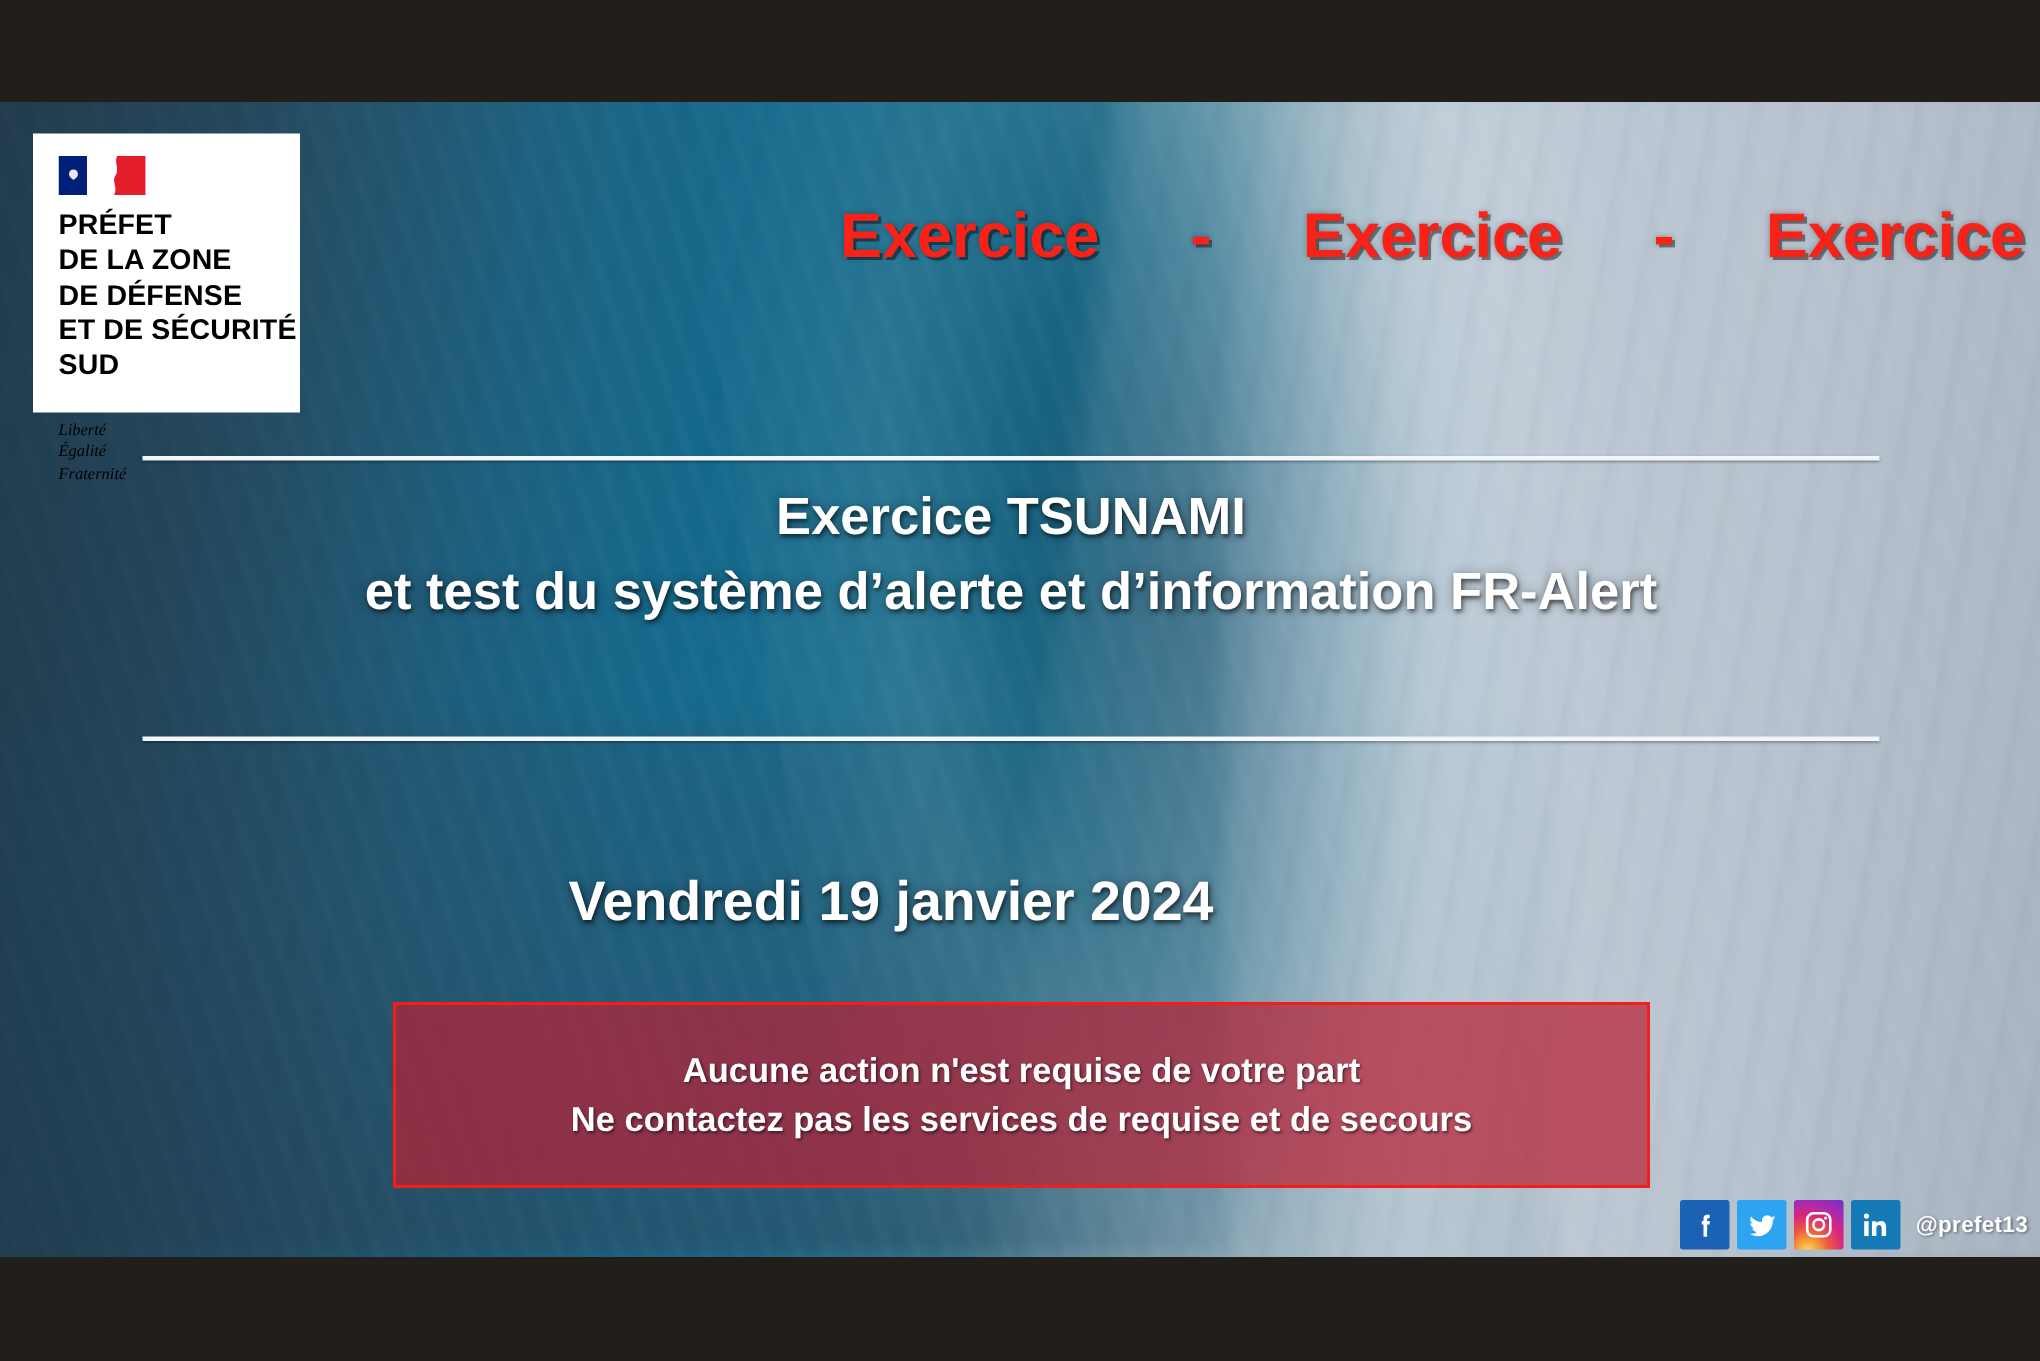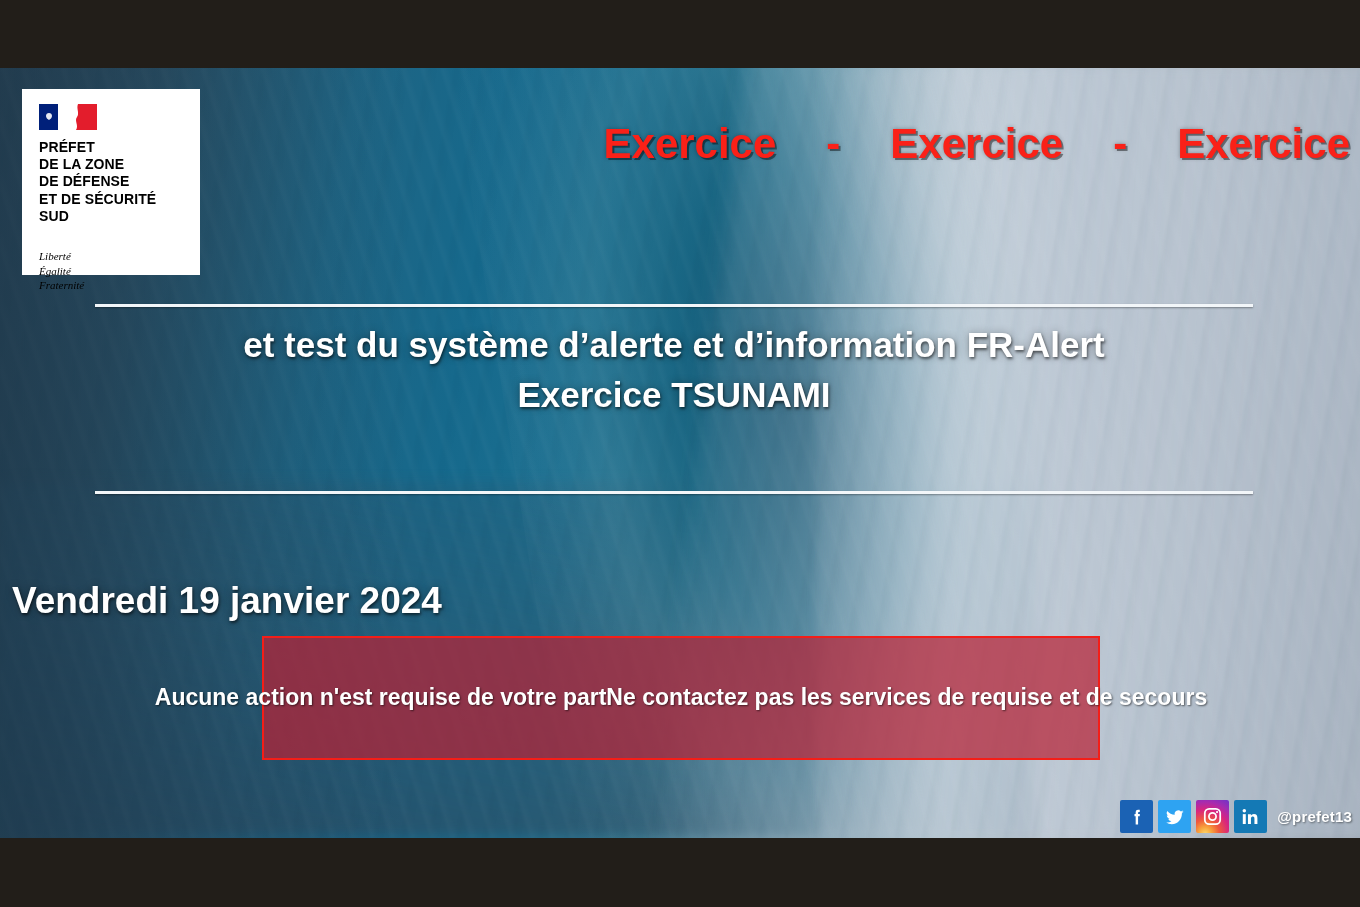--- a/index.html
+++ b/index.html
@@ -164,47 +164,47 @@
   }
   .flag {
     width: 58px;
     height: 26px;
     display: block;
     margin-bottom: 9px;
   }
   .logo-title {
     font-family: "Liberation Sans", sans-serif;
     font-weight: bold;
-    font-size: 14px;
+    font-size: 19px;
     line-height: 1.23;
     letter-spacing: 0.1px;
     color: #000000;
     white-space: pre-line;
     margin: 0;
   }
   .logo-devise {
     font-family: "Liberation Serif", serif;
     font-style: italic;
     font-size: 11px;
     line-height: 1.32;
     color: #000000;
     margin-top: 24px;
     white-space: pre-line;
   }
 
   
   .exercice-banner {
     position: absolute;
     left: 560px;
-    top: 55px;
+    top: 68px;
     width: 790px;
     display: flex;
     align-items: center;
-    justify-content: flex-end;
-    gap: 16px;
+    justify-content: space-between;
+    gap: 0;
     z-index: 14;
   }
   .exercice-word,
   .exercice-dash {
     font-family: "Liberation Sans", sans-serif;
     font-weight: bold;
     font-size: 42px;
     line-height: 1;
     color: #fa2118;
     text-shadow:
@@ -245,45 +245,46 @@
     line-height: 1.42;
     text-shadow:
       1px 2px 3px rgba(0,0,0,0.55),
       0 0 8px rgba(0,0,0,0.30);
     white-space: nowrap;
   }
 
   
   .date-line {
     position: absolute;
-    left: 12px;
+    left: 0;
     top: 512px;
     width: 1188px;
+    text-align: center;
     font-family: "Liberation Sans", sans-serif;
     font-weight: bold;
     font-size: 37px;
     color: #ffffff;
     text-shadow:
       1px 2px 3px rgba(0,0,0,0.55),
       0 0 8px rgba(0,0,0,0.30);
     z-index: 14;
   }
 
   
   .warning-box {
     position: absolute;
     left: 262px;
-    top: 568px;
+    top: 600px;
     width: 838px;
     height: 124px;
     box-sizing: border-box;
     border: 2px solid #f41e18;
     background: rgba(183,35,54,0.72);
     display: flex;
-    flex-direction: row;
+    flex-direction: column;
     align-items: center;
     justify-content: center;
     z-index: 16;
   }
   .warning-line {
     font-family: "Liberation Sans", sans-serif;
     font-weight: bold;
     font-size: 23px;
     line-height: 1.45;
     color: #ffffff;
@@ -370,22 +371,22 @@
       <span class="exercice-word">Exercice</span>
       <span class="exercice-dash">-</span>
       <span class="exercice-word">Exercice</span>
       <span class="exercice-dash">-</span>
       <span class="exercice-word">Exercice</span>
     </div>
 
     <div class="rule top"></div>
 
     <div class="title-block">
+      <div class="title-line">Exercice TSUNAMI</div>
       <div class="title-line">et test du système d’alerte et d’information FR-Alert</div>
-      <div class="title-line">Exercice TSUNAMI</div>
     </div>
 
     <div class="rule bottom"></div>
 
     <div class="date-line">Vendredi 19 janvier 2024</div>
 
     <div class="warning-box">
       <div class="warning-line">Aucune action n'est requise de votre part</div>
       <div class="warning-line">Ne contactez pas les services de requise et de secours</div>
     </div>

